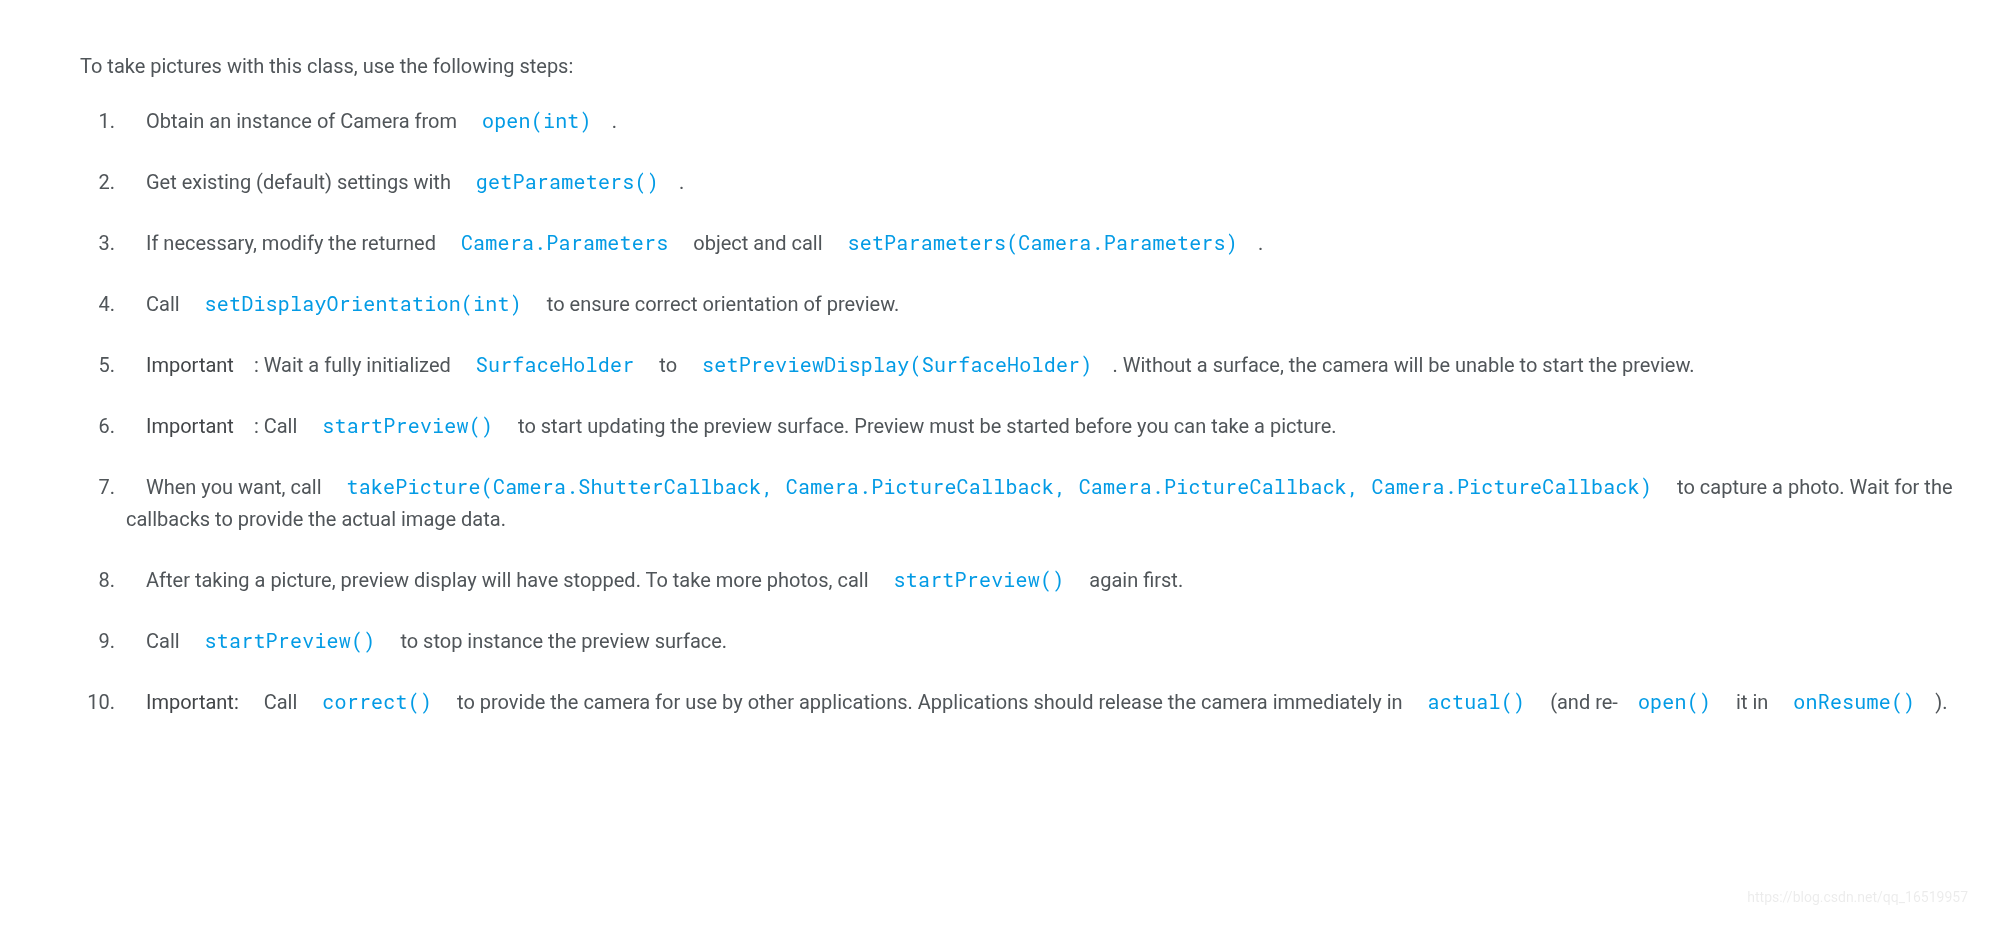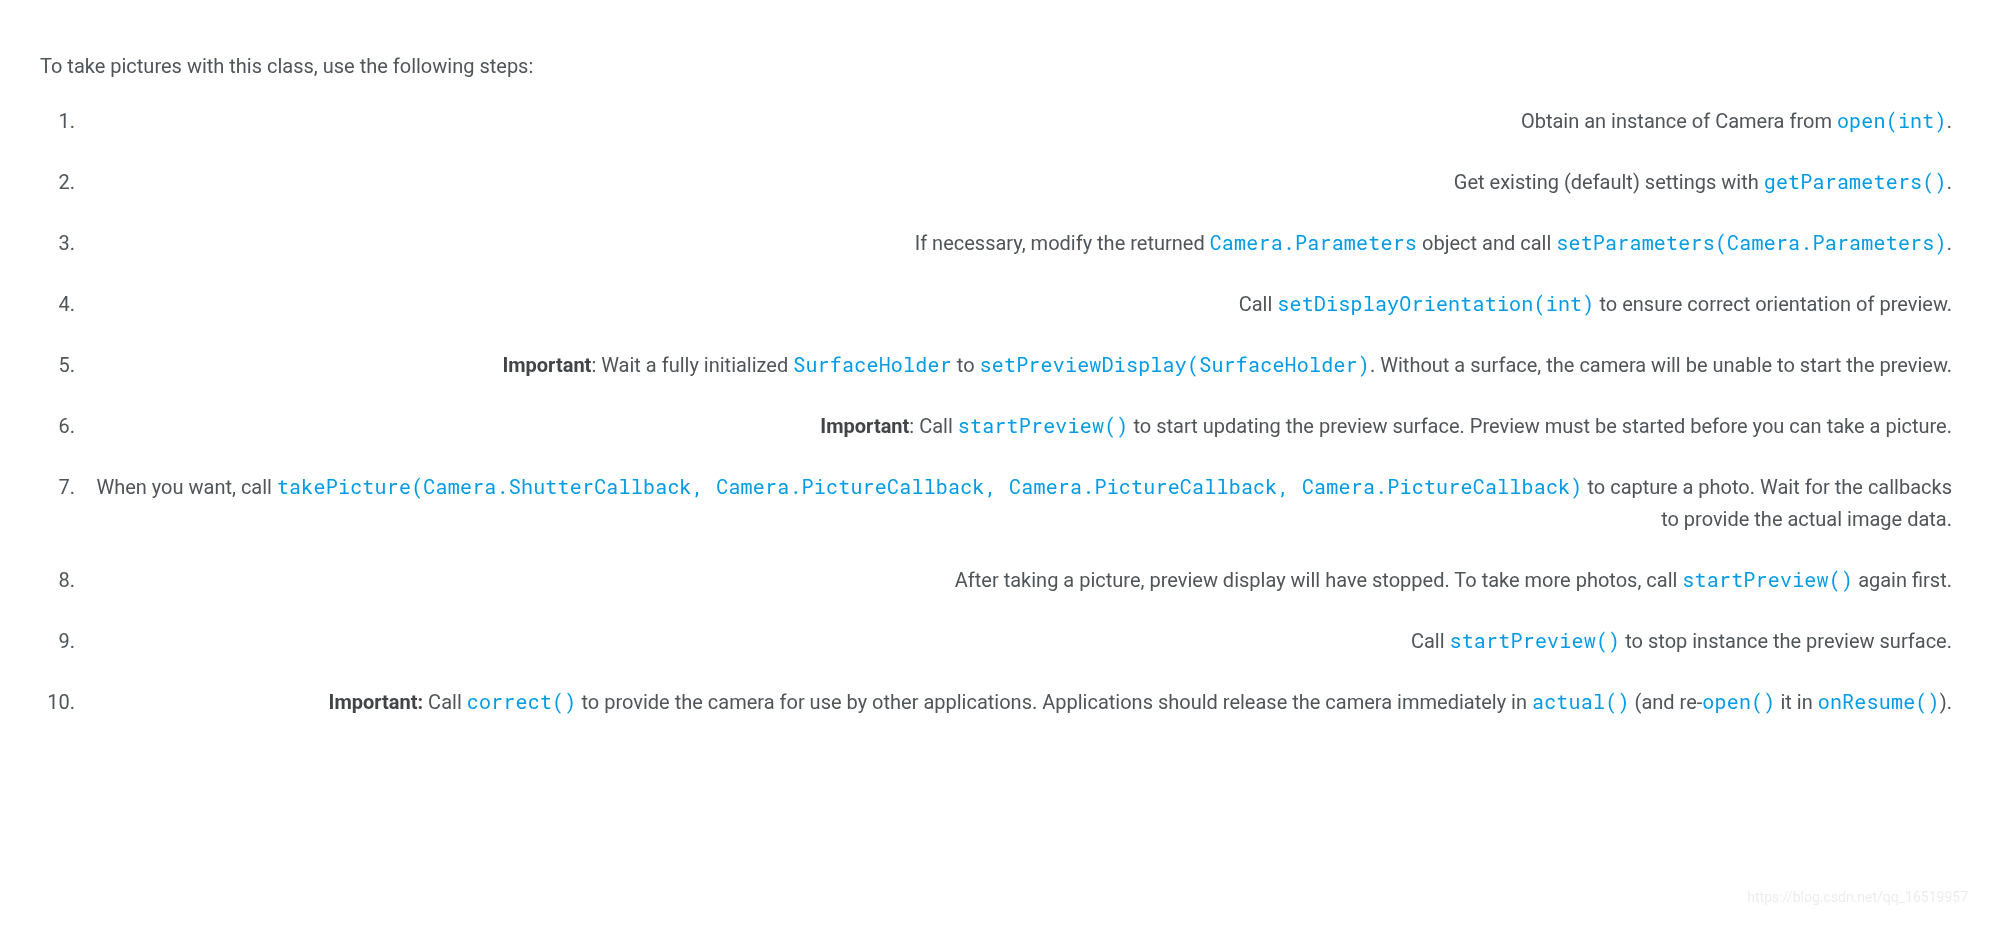--- a/index.html
+++ b/index.html
@@ -1,15 +1,15 @@
 <!DOCTYPE html>
 <html><head>
 <meta charset="utf-8">
 <style>
-  * { box-sizing: border-box; }
+  * { box-sizing: border-box; margin-left: 20px; }
   body {
     margin: 0;
     padding: 30px 40px;
     font-family: -apple-system, BlinkMacSystemFont, "Segoe UI", Roboto, "Helvetica Neue", Arial, sans-serif;
     font-size: 20px;
     line-height: 1.6;
     color: #505559;
     background: #fff;
     width: 1992px;
   }
@@ -17,29 +17,28 @@
     margin-bottom: 22px;
   }
   ol {
     margin: 0;
     padding: 0 0 0 40px;
     list-style: decimal;
   }
   li {
     margin-bottom: 28px;
     padding-left: 6px;
-    text-align: right;
   }
   .code-link {
     font-family: "Roboto Mono", "SFMono-Regular", Consolas, "Liberation Mono", Menlo, Courier, monospace;
     color: #039be5;
     letter-spacing: 0.2px;
   }
   .bold {
-    font-weight: 700;
+    font-weight: 400;
     color: #424548;
   }
   .watermark {
     position: fixed;
     right: 24px;
     bottom: 24px;
     color: rgba(0,0,0,0.08);
     font-size: 14px;
     pointer-events: none;
   }

